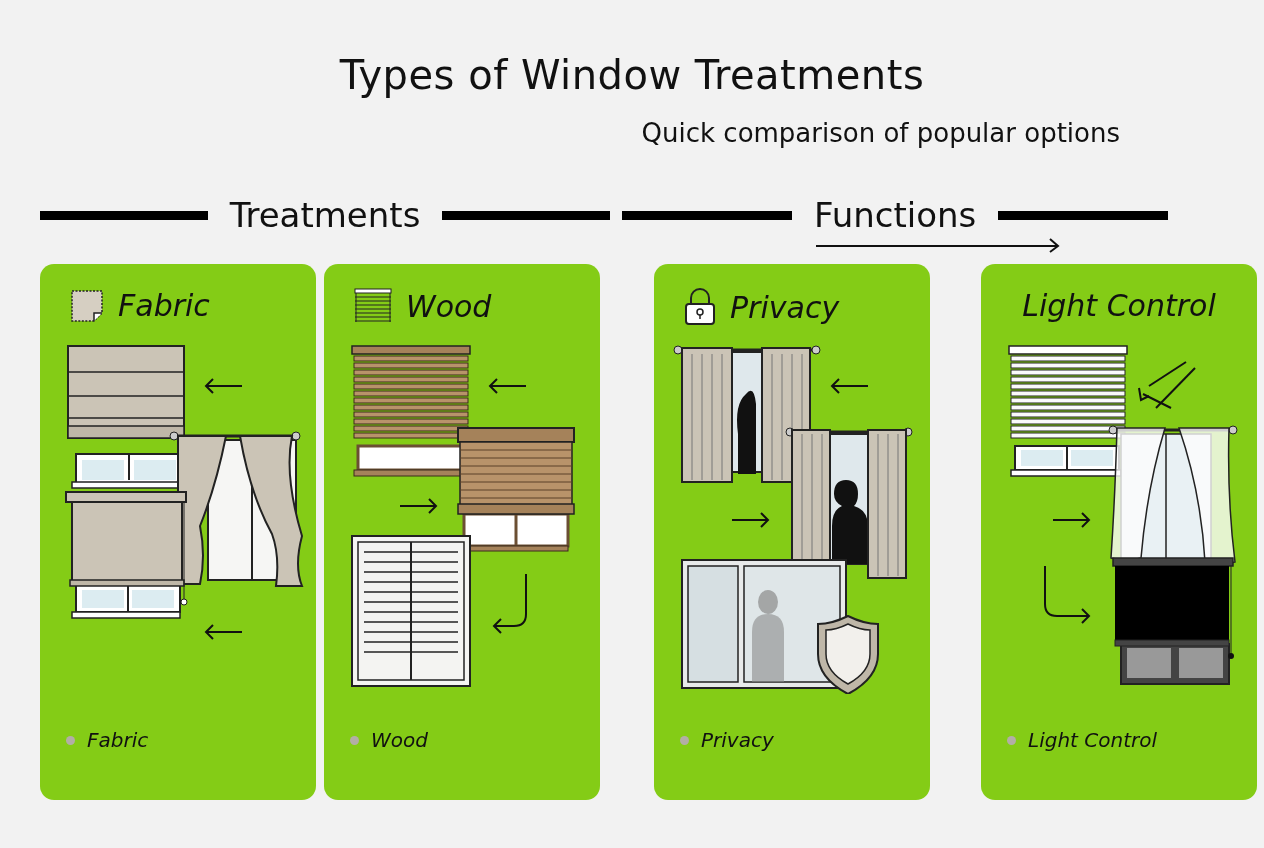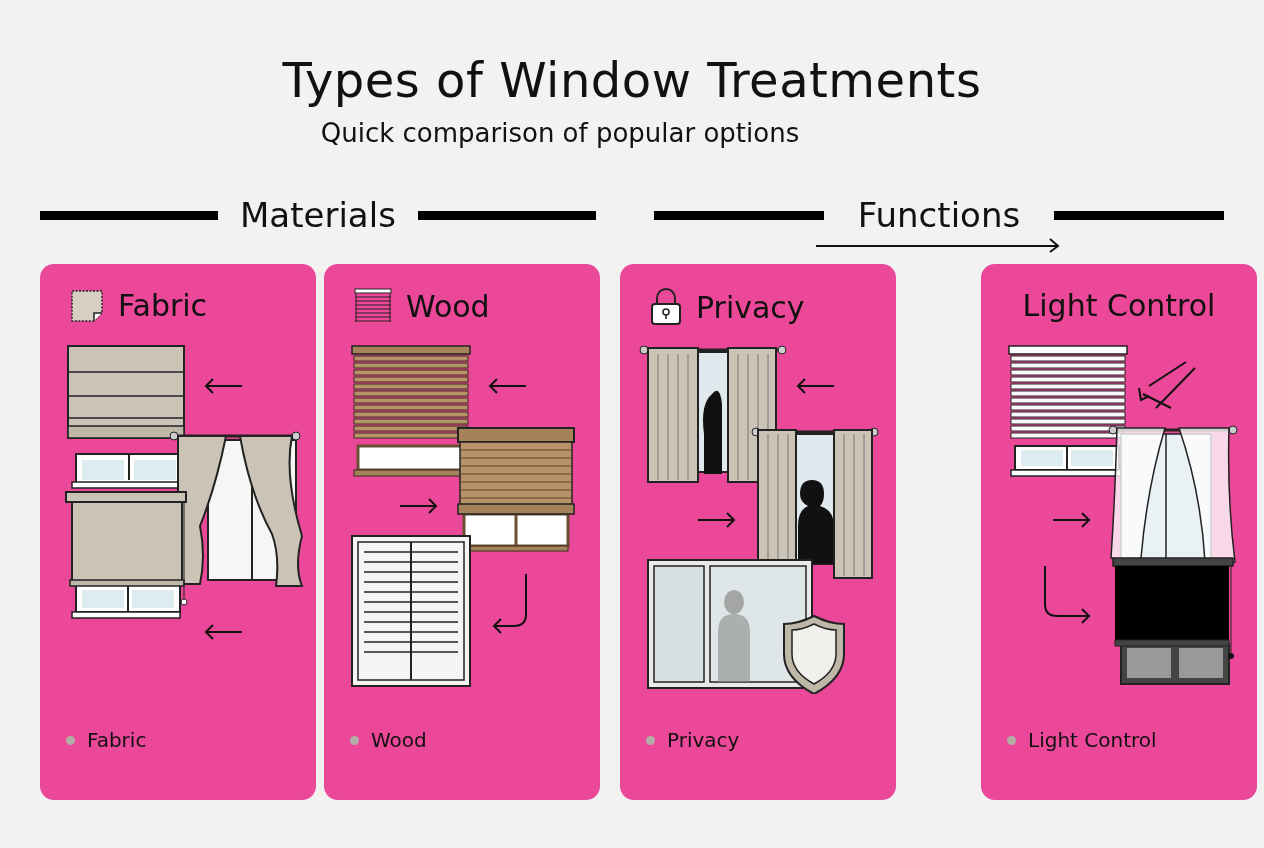--- a/index.html
+++ b/index.html
@@ -1,41 +1,41 @@
 <!DOCTYPE html>
 <html><head>
 <meta charset="utf-8">
 <style>
   html,body{margin:0;padding:0;}
   body{width:1264px;height:848px;background:#f2f2f2;font-family:"DejaVu Sans","Liberation Sans",sans-serif;color:#111;position:relative;overflow:hidden;}
-  .title{position:absolute;left:0;width:1264px;top:52px;text-align:center;font-size:48px;font-weight:400;letter-spacing:0.5px;}
-  .subtitle{position:absolute;left:0;width:1120px;top:118px;text-align:center;font-size:26px;}
+  .title{position:absolute;left:0;width:1264px;top:52px;text-align:center;font-size:40px;font-weight:400;letter-spacing:0.5px;}
+  .subtitle{position:absolute;left:0;width:1120px;top:118px;text-align:right;font-size:26px;}
   .section{position:absolute;top:196px;height:38px;display:flex;align-items:center;}
   .section .bar{height:9px;background:#000;}
   .section .label{font-size:34px;padding:0 22px;white-space:nowrap;}
   .func-arrow{position:absolute;left:816px;top:237px;width:244px;height:16px;}
-  .card{position:absolute;top:264px;width:276px;height:536px;background:#ec4899;border-radius:14px;}
+  .card{position:absolute;top:264px;width:276px;height:536px;background:#84cc16;border-radius:14px;font-style:italic;}
   .card .head{position:absolute;top:24px;left:30px;display:flex;align-items:center;gap:14px;font-size:30px;}
   .card .head.center{left:0;width:100%;justify-content:center;}
   .card .foot{position:absolute;top:464px;left:26px;display:flex;align-items:center;gap:12px;font-size:20px;}
   .dot{width:9px;height:9px;border-radius:50%;background:#b3aea6;}
   .art{position:absolute;left:0;top:70px;}
 </style>
 </head>
 <body>
 
 <div class="title">Types of Window Treatments</div>
 <div class="subtitle">Quick comparison of popular options</div>
 
 <div class="section" style="left:40px;width:570px;">
   <div class="bar" style="width:178px;"></div>
-  <div class="label">Materials</div>
+  <div class="label">Treatments</div>
   <div class="bar" style="width:178px;"></div>
 </div>
-<div class="section" style="left:654px;width:570px;gap:12px;">
+<div class="section" style="left:622px;width:570px;">
   <div class="bar" style="width:170px;"></div>
   <div class="label">Functions</div>
   <div class="bar" style="width:170px;"></div>
 </div>
 <svg class="func-arrow" viewBox="0 0 244 16">
   <line x1="0" y1="9" x2="242" y2="9" stroke="#111" stroke-width="2"></line>
   <polyline points="234,2 242,9 234,15" fill="none" stroke="#111" stroke-width="2"></polyline>
 </svg>
 
 <div class="card" style="left:40px;">
@@ -184,21 +184,21 @@
         <path d="M202 240 v40 q0 12 -12 12 h-20" fill="none" stroke="#111" stroke-width="2"></path>
         <polyline points="177,285 170,292 177,299" fill="none" stroke="#111" stroke-width="2"></polyline>
       </g>
   </svg>
   <div class="foot">
     <span class="dot"></span>
     <span>Wood</span>
   </div>
 </div>
 
-<div class="card" style="left:620px;">
+<div class="card" style="left:654px;">
   <div class="head">
     <svg width="32" height="38" viewBox="0 0 32 38">
       <path d="M7 16 v-6 a9 9 0 0 1 18 0 v6" fill="none" stroke="#222" stroke-width="2"></path>
       <rect x="2" y="16" width="28" height="20" rx="3" fill="#fff" stroke="#222" stroke-width="2"></rect>
       <circle cx="16" cy="24" r="3" fill="none" stroke="#222" stroke-width="1.5"></circle>
         <line x1="16" y1="27" x2="16" y2="31" stroke="#222" stroke-width="1.5"></line>
     </svg>
     <span>Privacy</span>
   </div>
   <svg class="art" width="276" height="360" viewBox="0 0 276 360">

